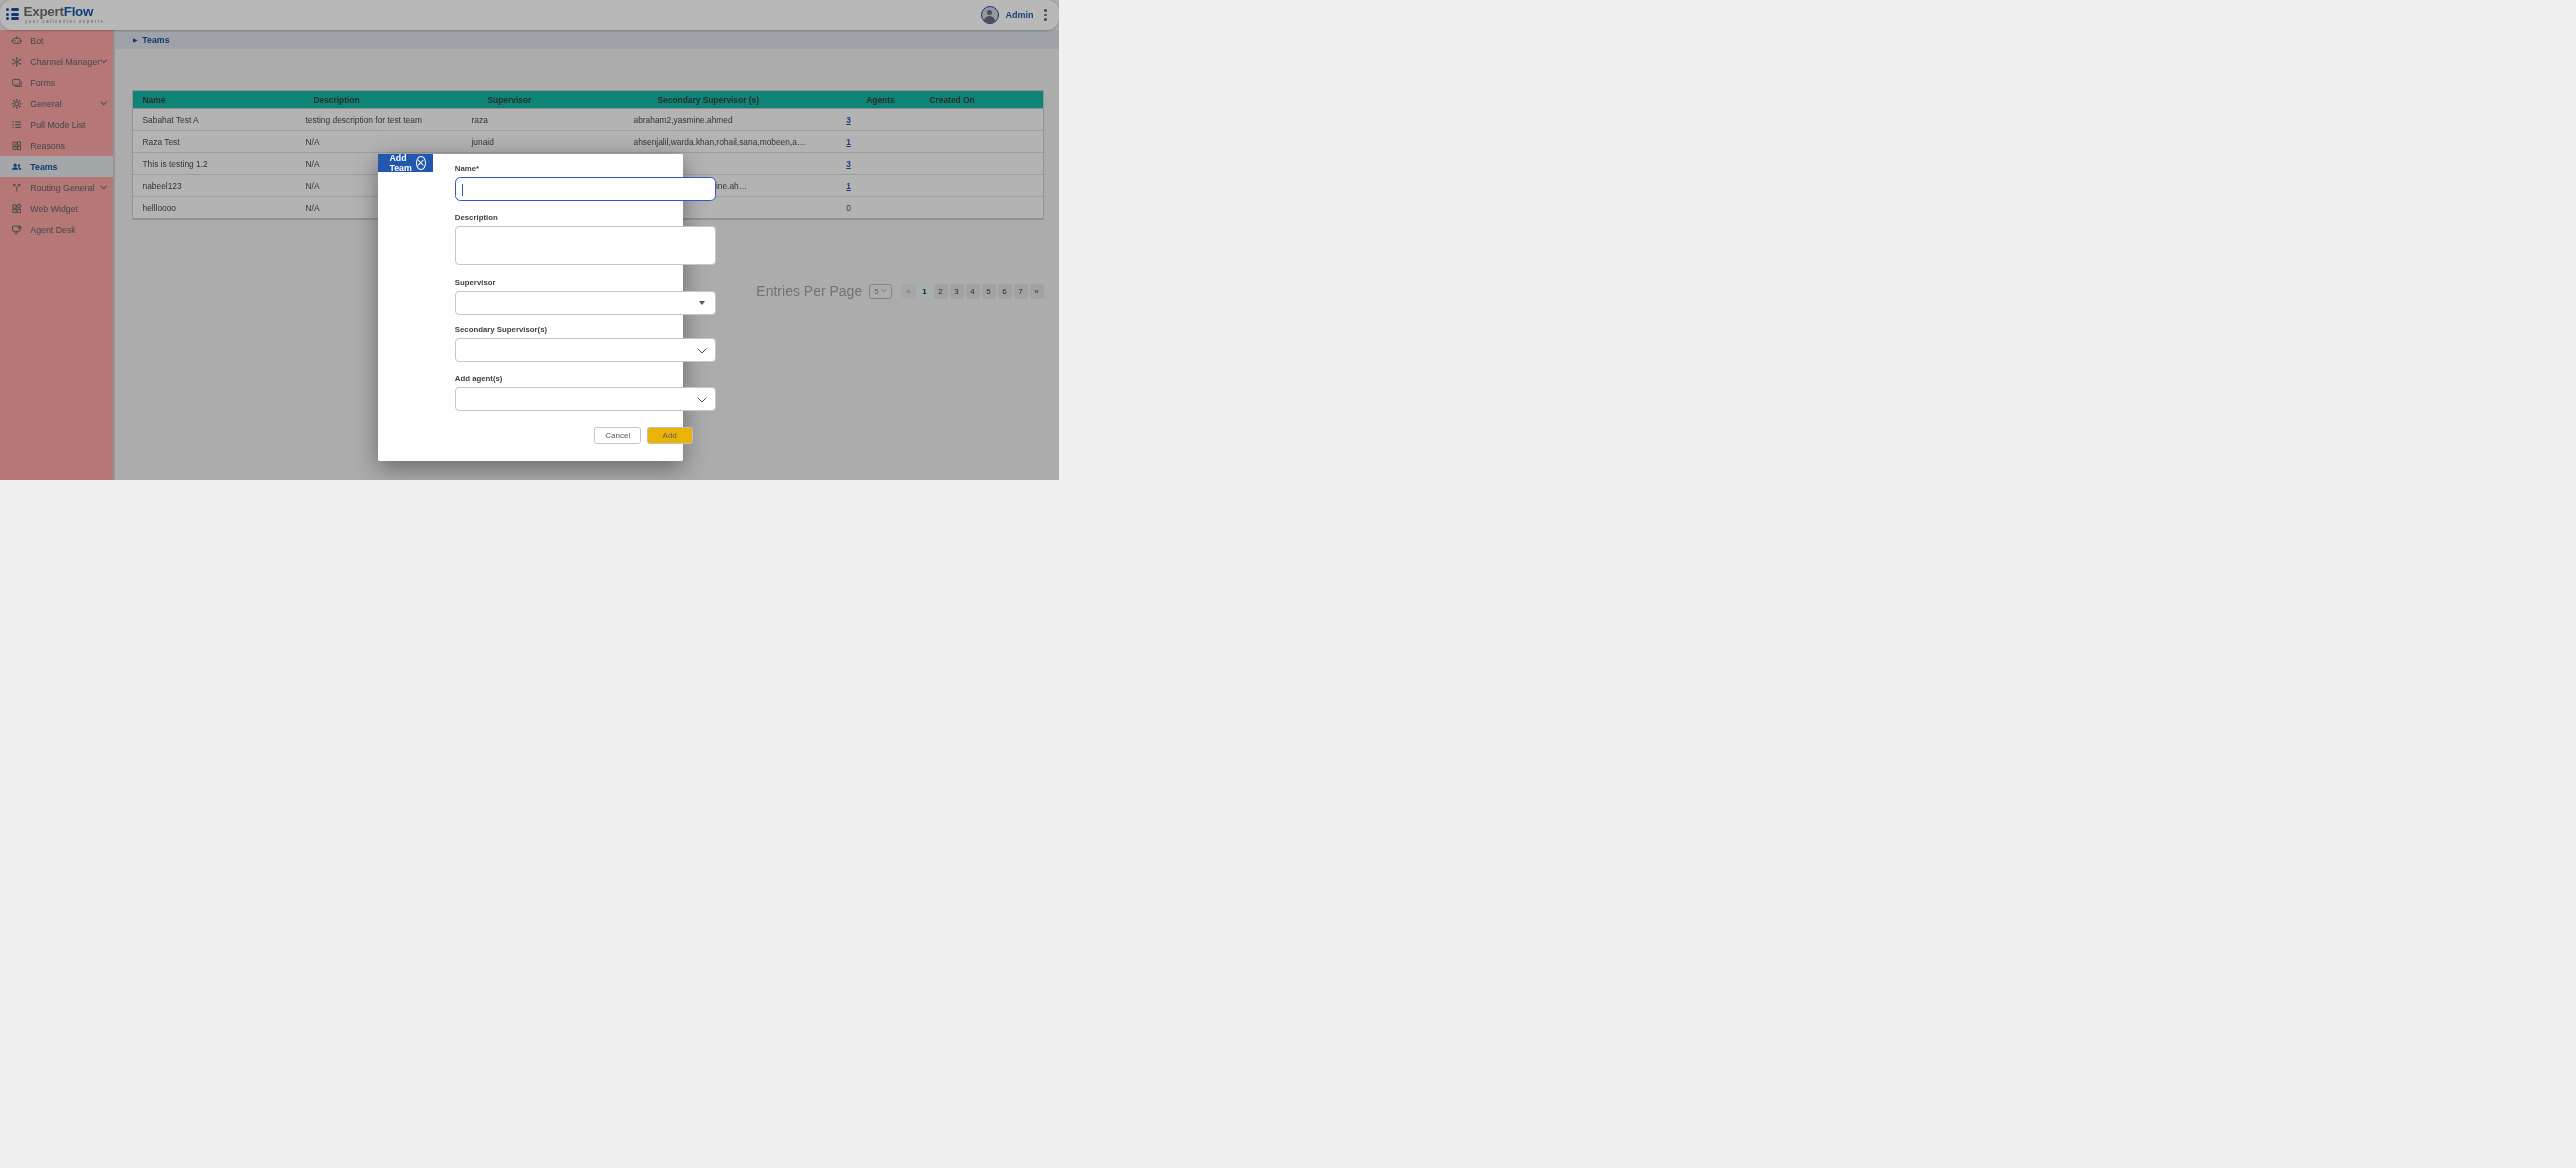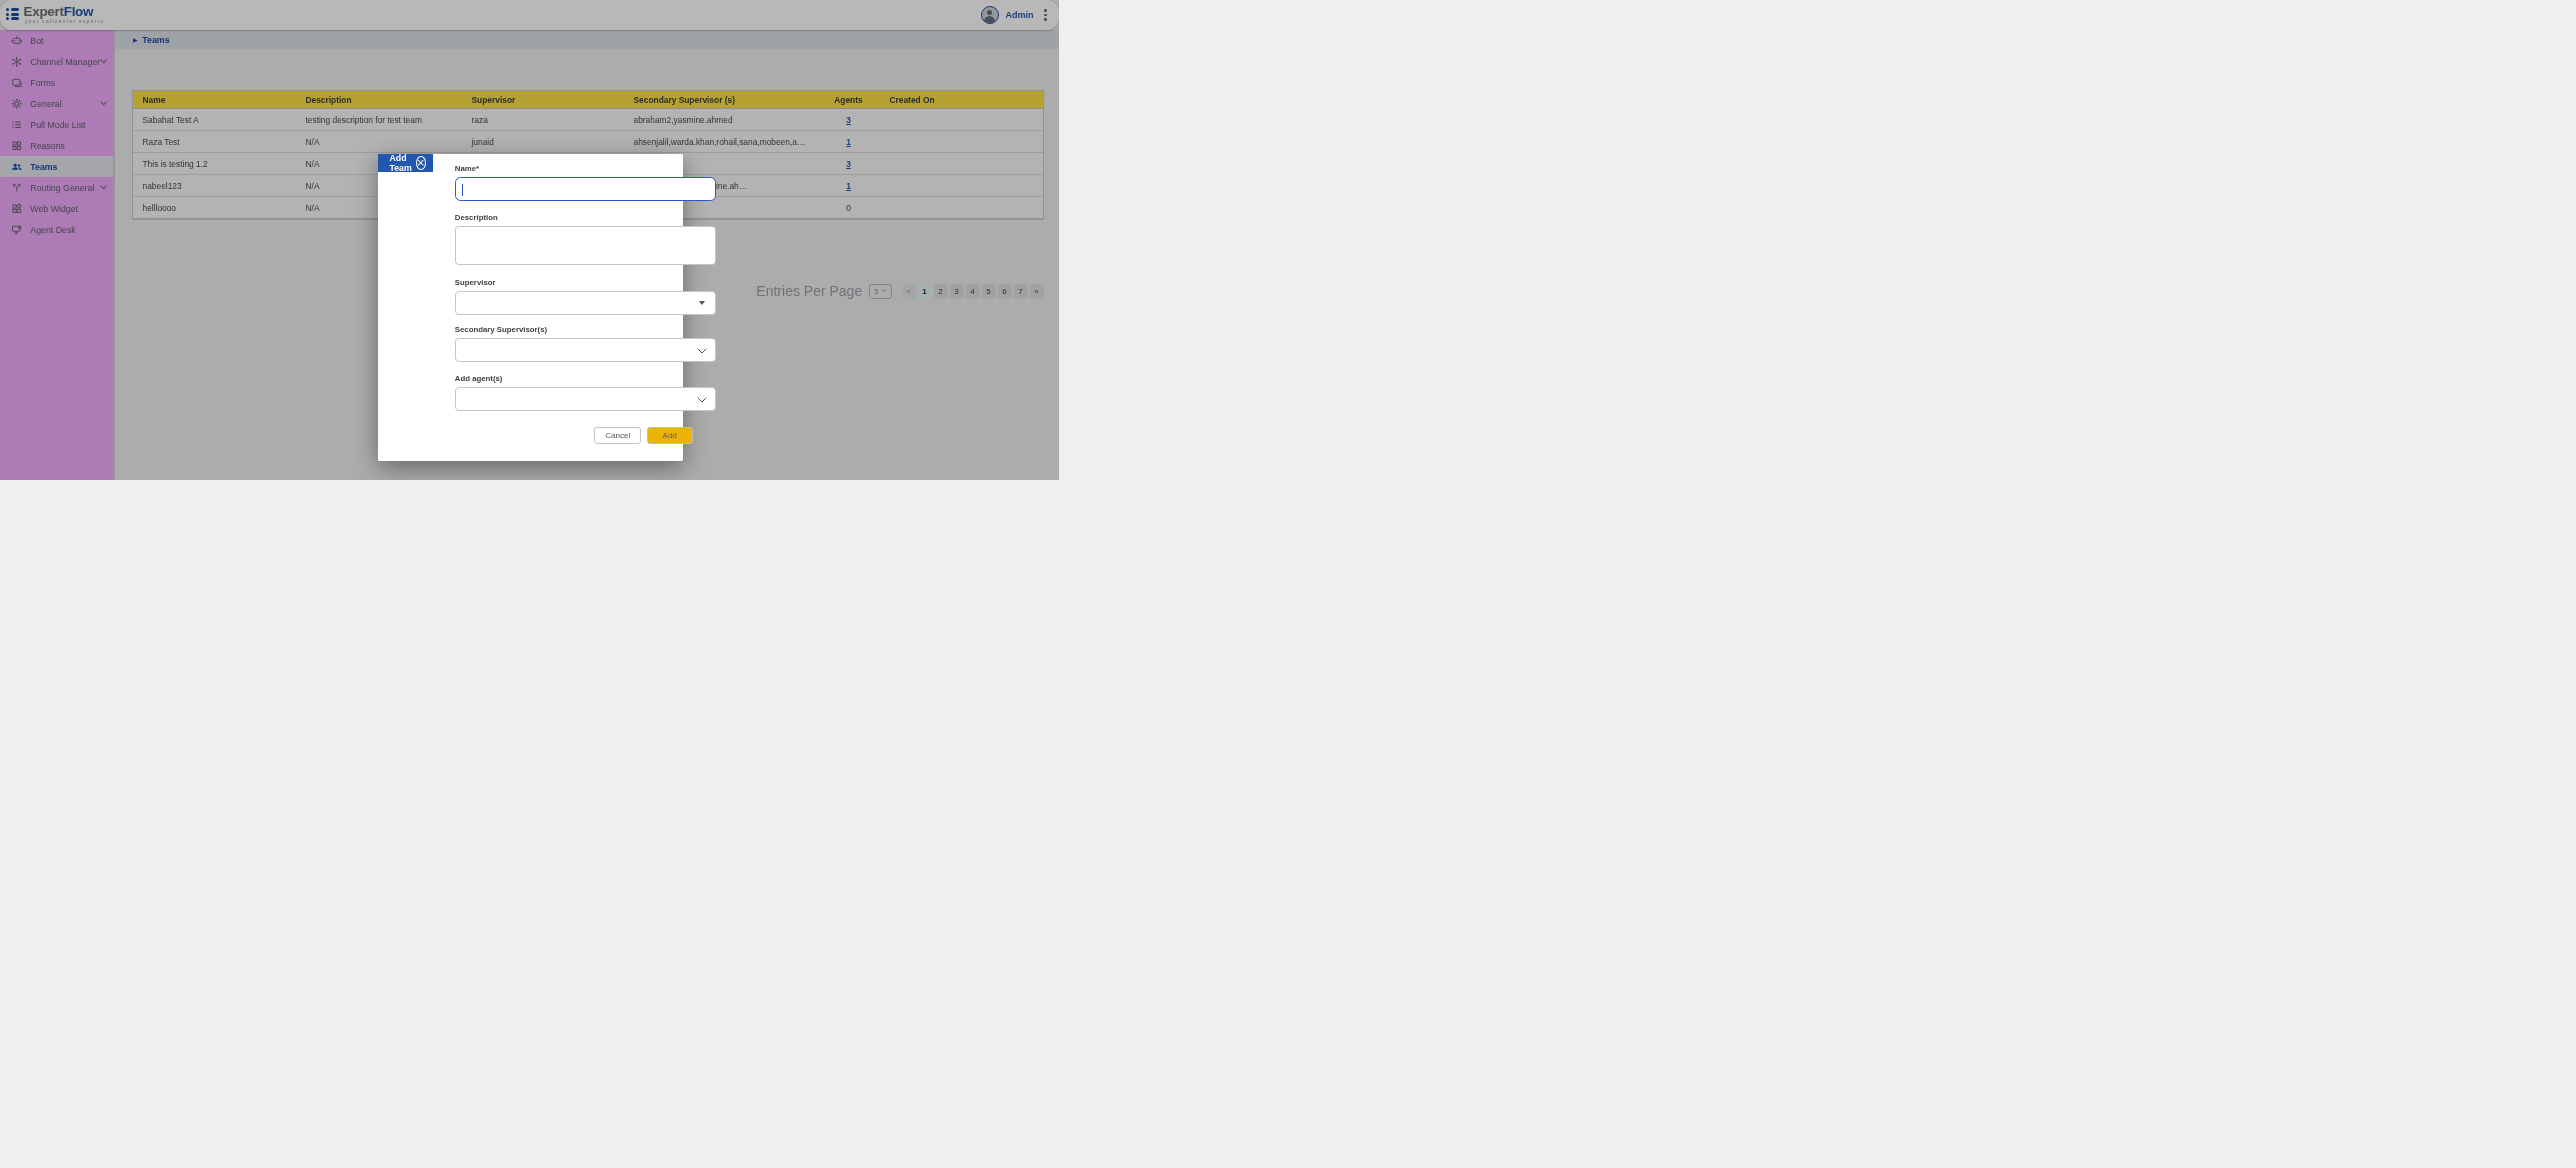--- a/index.html
+++ b/index.html
@@ -23,21 +23,21 @@
   .top-right { margin-left:auto; display:flex; align-items:center; gap:6.8px; margin-right:8px; }
   .avatar { width:18px; height:18px; border-radius:50%; border:1.4px solid #1d4fa3; background:#cfd3d9;
             position:relative; overflow:hidden; }
   .avatar .head { position:absolute; left:5px; top:2.7px; width:5.4px; height:5.4px; border-radius:50%; background:#696e74; }
   .avatar .body { position:absolute; left:2.4px; top:8.8px; width:10.8px; height:8px; border-radius:5.4px 5.4px 0 0; background:#696e74; }
   .admin-name { font-size:9px; font-weight:bold; color:#275aa8; }
   .kebab { display:flex; flex-direction:column; gap:2px; padding:2.7px 4px; cursor:pointer; }
   .kebab i { width:2.7px; height:2.7px; border-radius:50%; background:#6e6e6e; }
 
   
-  .sidebar { position:absolute; left:0; top:30px; width:115px; height:451px; background:#f0abfc; z-index:2; }
+  .sidebar { position:absolute; left:0; top:30px; width:115px; height:451px; background:#fca5a5; z-index:2; }
   .sidebar::after { content:""; position:absolute; right:0; top:0; width:2px; height:100%; background:#cfcfcf; }
   .nav-item { display:flex; align-items:center; height:21px; padding-left:10.8px; cursor:pointer; color:#5f6368; }
   .nav-item .nav-ic { width:11.5px; height:11.5px; display:flex; align-items:center; justify-content:center; margin-right:8px; flex:0 0 11.5px; }
   .nav-item .nav-label { font-size:8.8px; color:#5f6368; white-space:nowrap; }
   .nav-item .nav-chevron { margin-left:auto; margin-right:8px; display:flex; }
   .nav-item.active { background:#e4e7ec; }
   .nav-item.active .nav-label { color:#1d4fa3; font-weight:bold; }
 
   
   .crumbbar { position:absolute; left:115px; top:30px; width:944px; height:19.6px; background:#dde1e8;
@@ -57,21 +57,21 @@
   .search-input::placeholder { color:#8a8a8a; }
   .search-ic { margin-right:6.8px; display:flex; }
   .newteam-btn { position:absolute; left:874px; top:0; width:56px; height:19.6px; background:#e8eef7;
                  border:none; border-radius:2.7px; display:flex; align-items:center; justify-content:center; gap:4px;
                  font-size:8px; font-weight:bold; color:#3a3a3a; cursor:pointer; font-family:"Liberation Sans", sans-serif; }
 
   
   .table { position:absolute; left:17px; top:41px; width:912px; background:#f8f8f8;
            border:0.7px solid #cccccc; }
   .trow { display:grid; grid-template-columns:163px 166px 162px 193px 63px 1fr; align-items:center; }
-  .thead { height:18px; background:#fde047; border-bottom:0.7px solid #c6c6c6; }
+  .thead { height:18px; background:#14b8a6; border-bottom:0.7px solid #c6c6c6;gap:8px; }
   .thead .cell { font-size:8.4px; font-weight:bold; color:#3c3c3c; }
   .tbody-row { height:22px; border-bottom:0.7px solid #dcdcdc; background:#f8f8f8; }
   .tbody-row:last-child { border-bottom:0.7px solid #cccccc; }
   .cell { padding-left:9.5px; font-size:8.4px; color:#4a4a4a; white-space:nowrap; overflow:hidden; text-overflow:ellipsis; }
   .cell.agents { padding-left:0; text-align:center; }
   .agents-link { color:#2757b0; font-weight:bold; text-decoration:underline; cursor:pointer; }
   .agents-plain { color:#4a4a4a; }
 
   
   .pagerow { position:absolute; left:0; top:234px; width:944px; height:16px; display:flex; align-items:center; justify-content:flex-end; }

